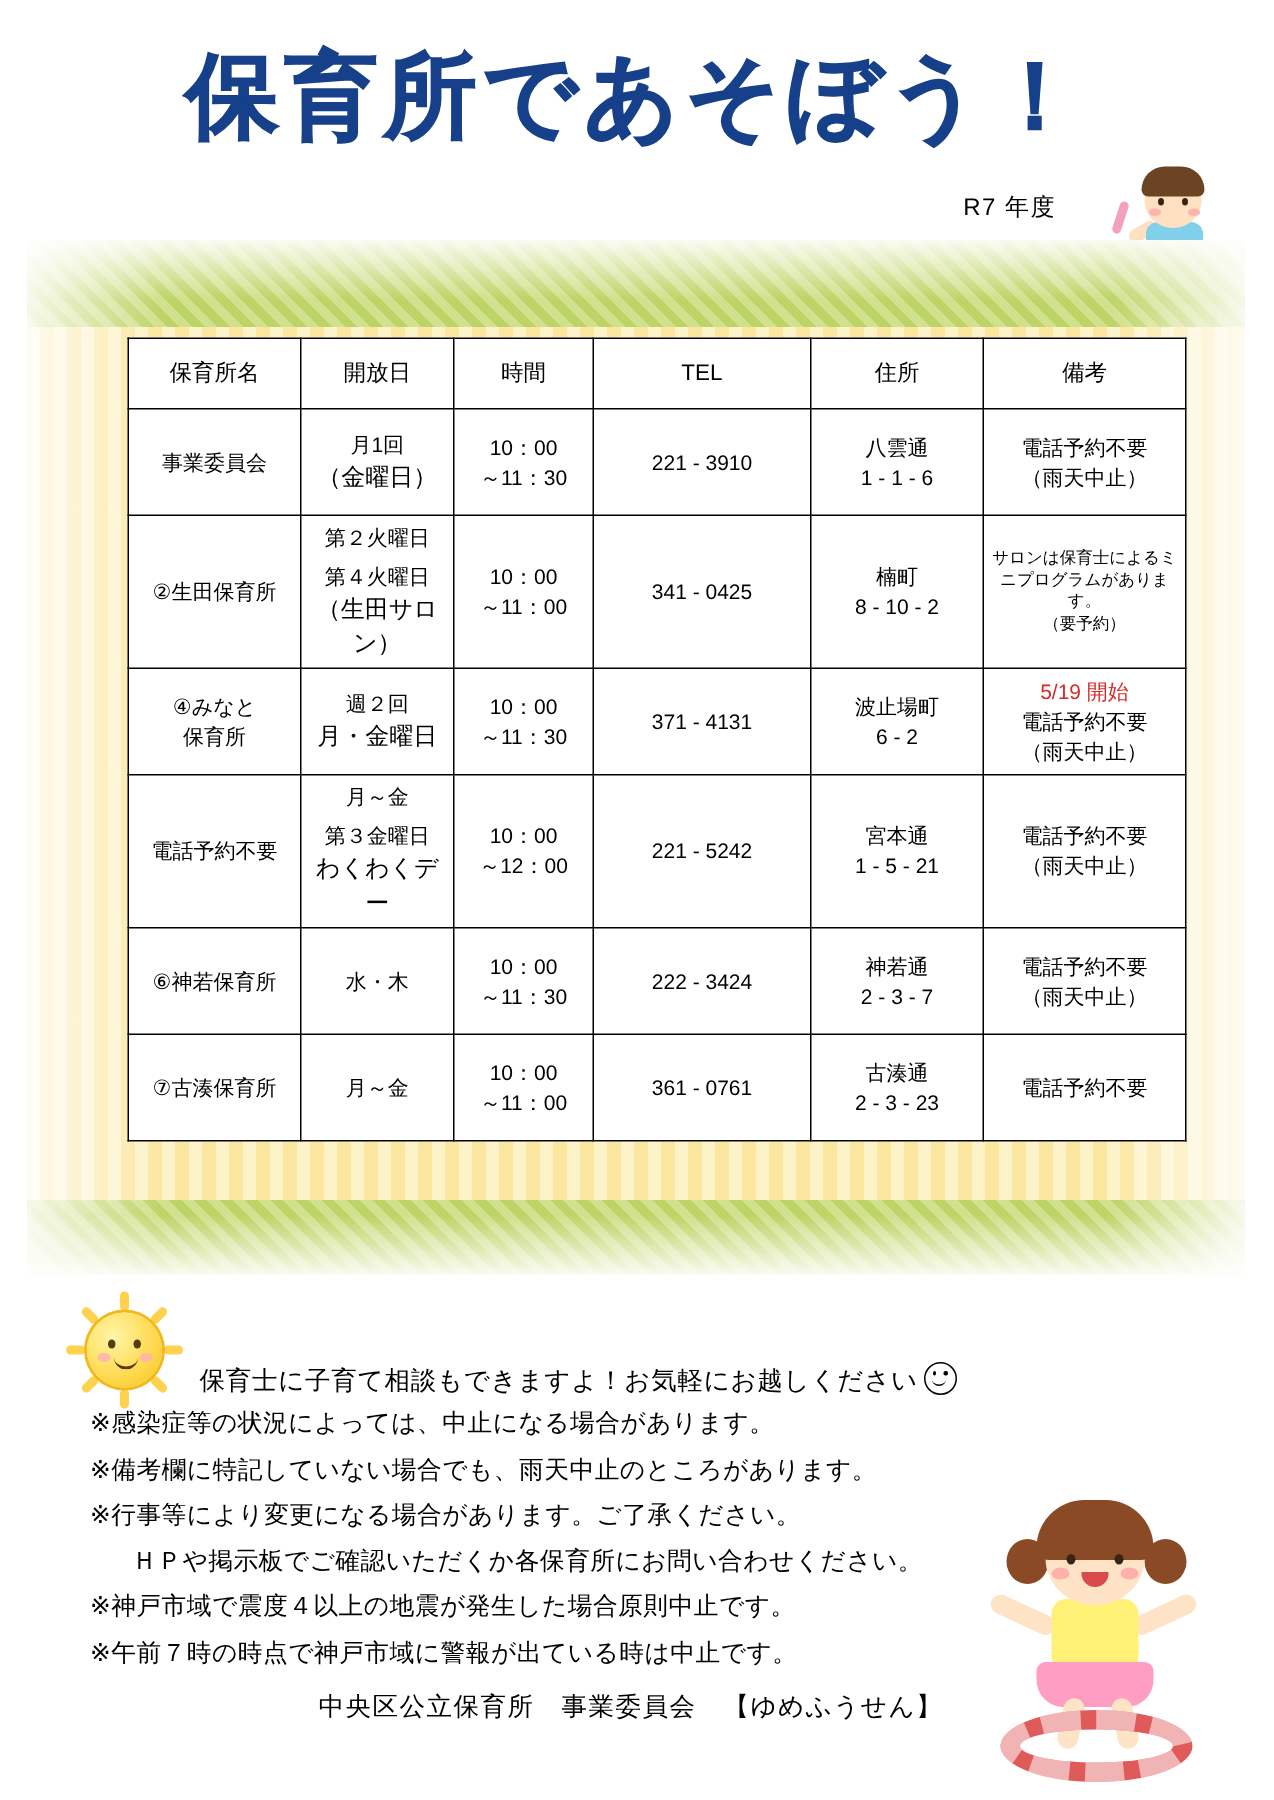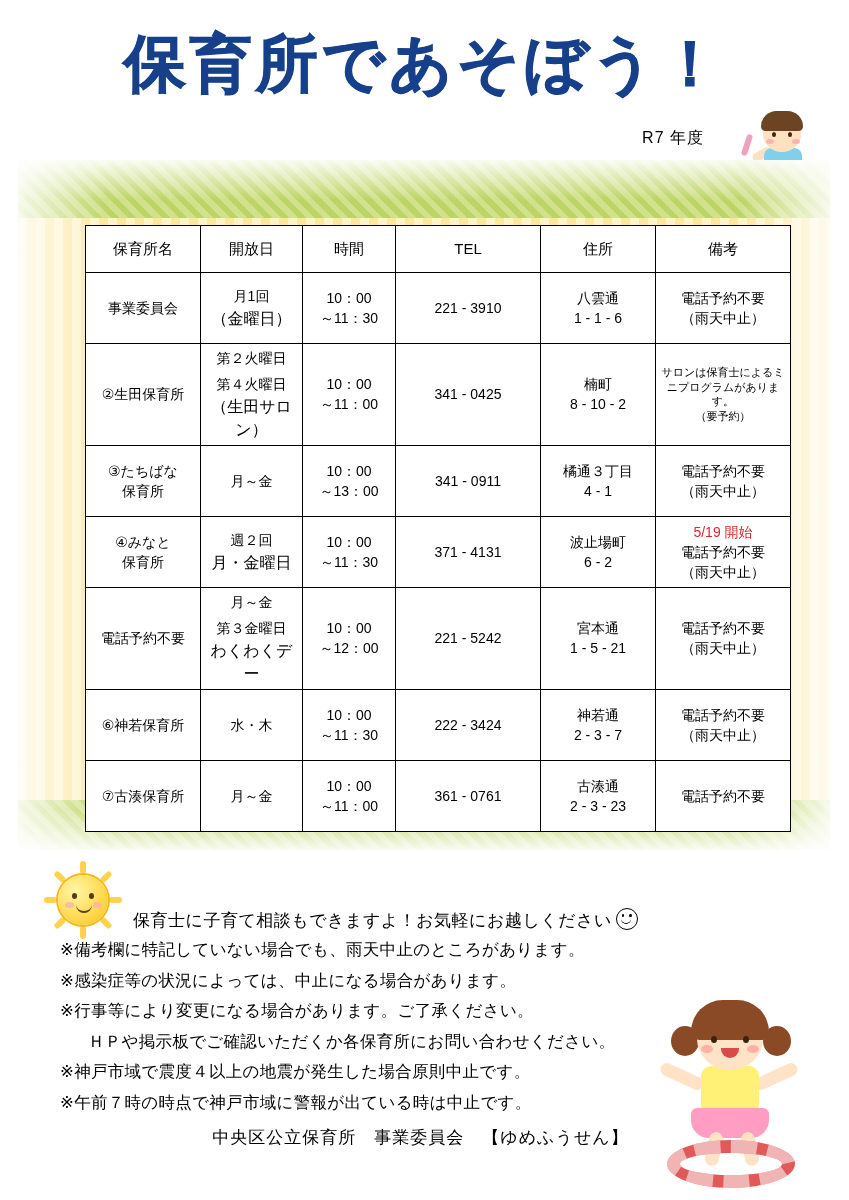--- a/index.html
+++ b/index.html
@@ -241,30 +241,20 @@
             <div>第２火曜日</div>
             <div style="margin-top:6px">第４火曜日</div>
             <div class="sub">（生田サロン）</div>
           </td>
           <td class="c-time">10：00<br>～11：00</td>
           <td class="c-tel">341 - 0425</td>
           <td class="c-addr">楠町<br>8 - 10 - 2</td>
           <td class="c-note tiny">サロンは保育士によるミニプログラムがあります。<br>（要予約）</td>
         </tr>
         <tr>
-          <td class="c-name nm">③たちばな<br>保育所</td>
-          <td class="c-days">
-            <div>月～金</div>
-          </td>
-          <td class="c-time">10：00<br>～13：00</td>
-          <td class="c-tel">341 - 0911</td>
-          <td class="c-addr">橘通３丁目<br>4 - 1</td>
-          <td class="c-note">電話予約不要<br>（雨天中止）</td>
-        </tr>
-        <tr>
           <td class="c-name nm">④みなと<br>保育所</td>
           <td class="c-days">
             <div>週２回</div>
             <div class="sub">月・金曜日</div>
           </td>
           <td class="c-time">10：00<br>～11：30</td>
           <td class="c-tel">371 - 4131</td>
           <td class="c-addr">波止場町<br>6 - 2</td>
           <td class="c-note"><div class="note-red">5/19 開始</div>電話予約不要<br>（雨天中止）</td>
         </tr>
@@ -319,22 +309,22 @@
   <div class="cheek l"></div>
   <div class="cheek r"></div>
   <div class="mouth"></div>
 </div>
 
 <div class="msg">
   <span>保育士に子育て相談もできますよ！お気軽にお越しください</span><span class="smiley"><i></i></span>
 </div>
 
 <div class="notes">
+  <div>※感染症等の状況によっては、中止になる場合があります。</div>
   <div>※備考欄に特記していない場合でも、雨天中止のところがあります。</div>
-  <div>※感染症等の状況によっては、中止になる場合があります。</div>
   <div>※行事等により変更になる場合があります。ご了承ください。</div>
   <div class="indent">ＨＰや掲示板でご確認いただくか各保育所にお問い合わせください。</div>
   <div>※神戸市域で震度４以上の地震が発生した場合原則中止です。</div>
   <div>※午前７時の時点で神戸市域に警報が出ている時は中止です。</div>
 </div>
 
 <div class="girl">
   <div class="g-bun l"></div>
   <div class="g-bun r"></div>
   <div class="g-arm l"></div>

